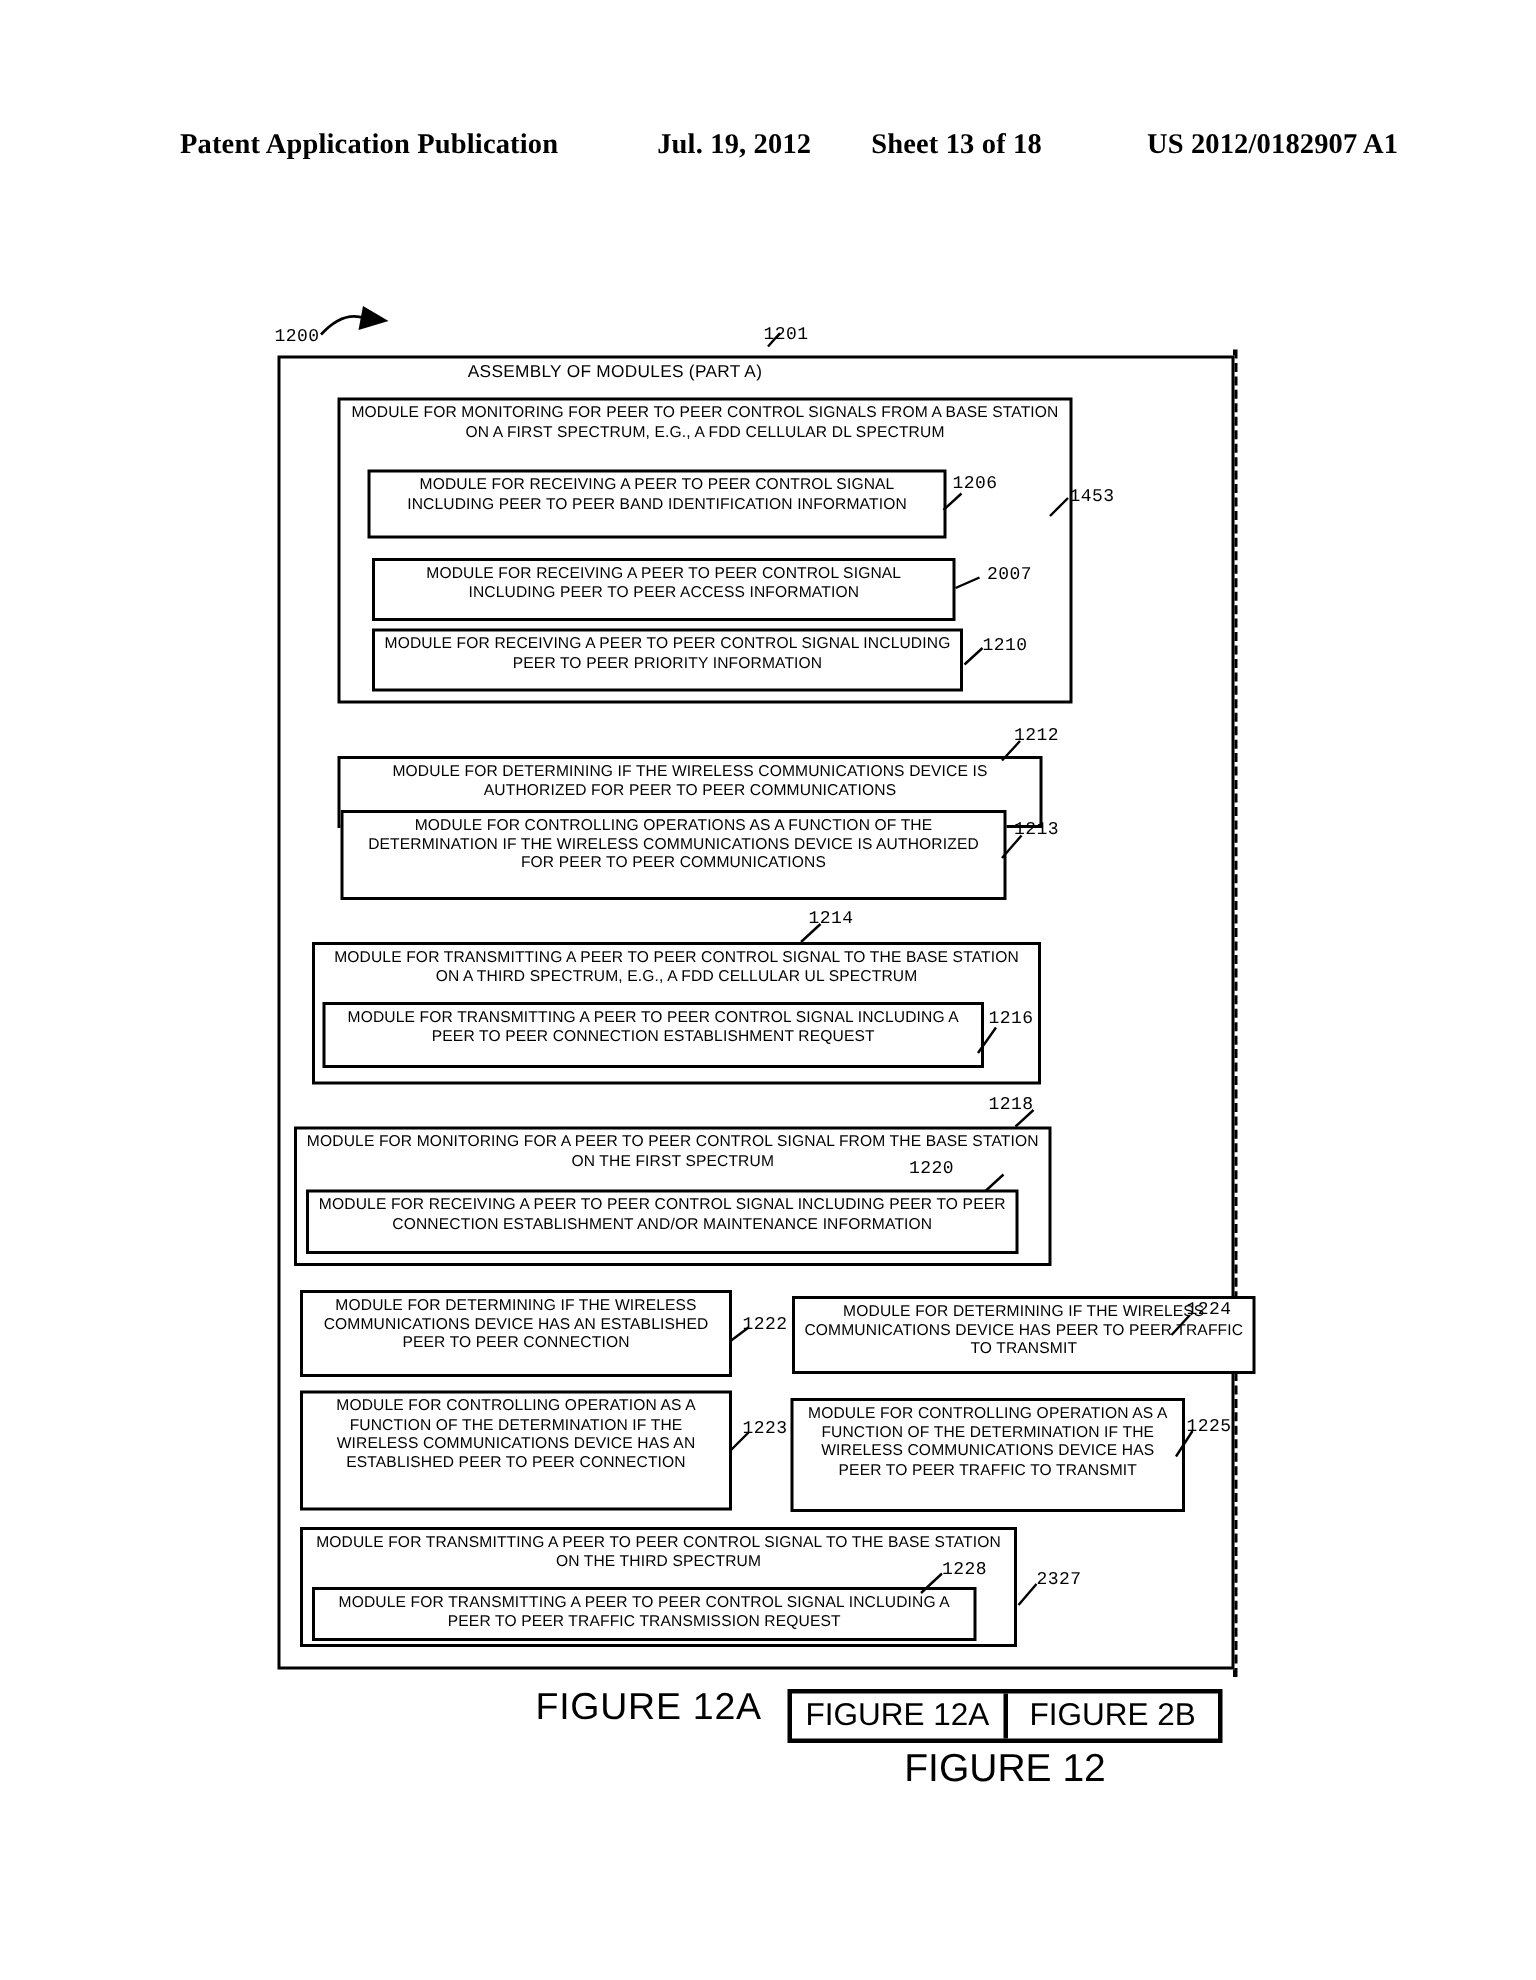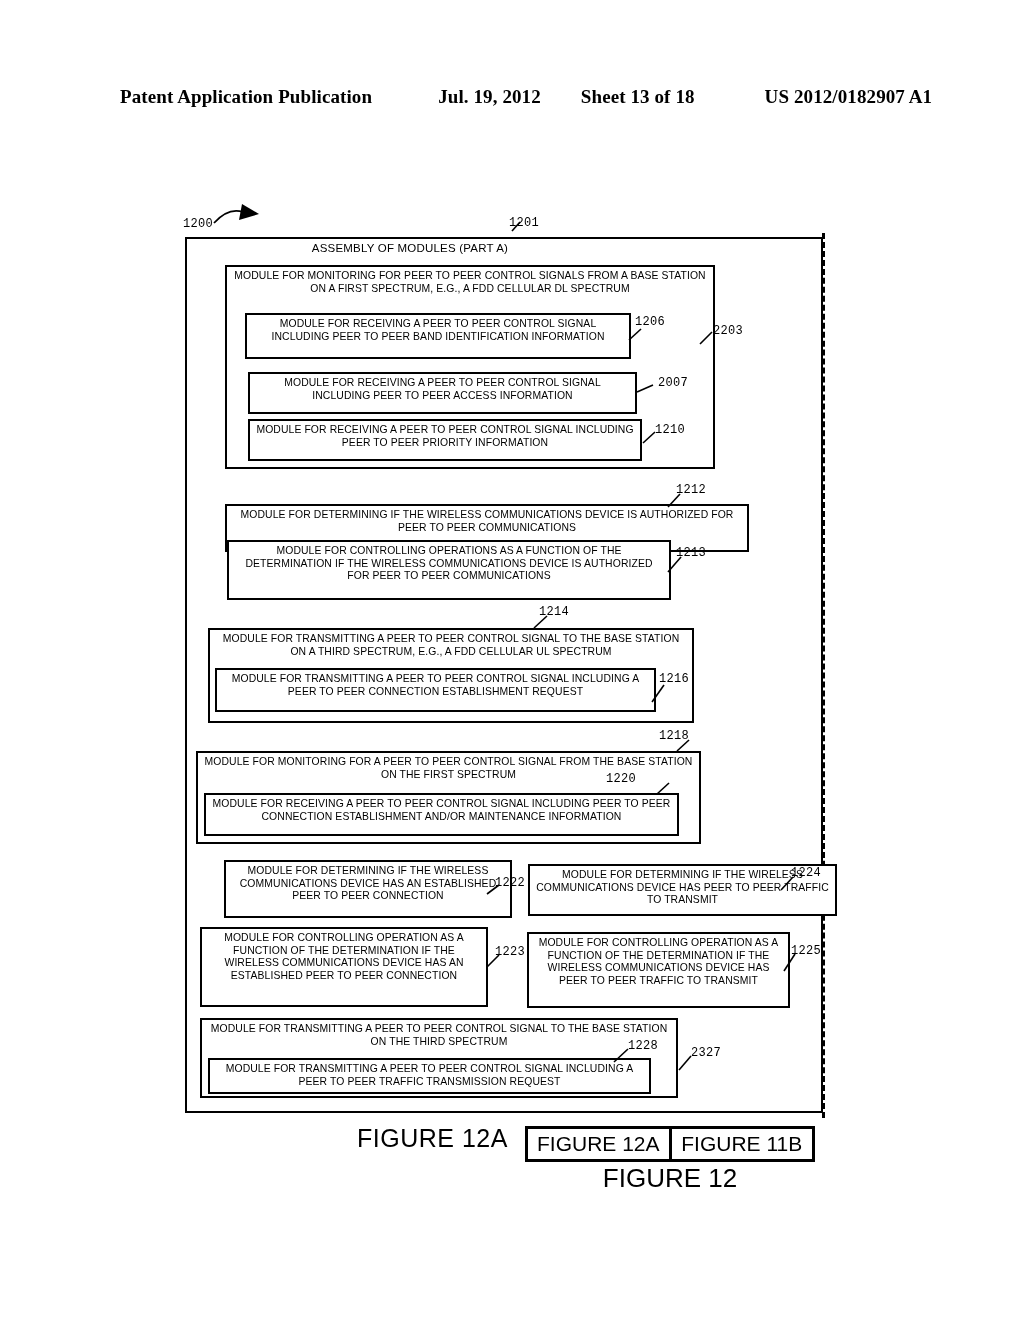--- a/index.html
+++ b/index.html
@@ -175,21 +175,21 @@
   </div>
 
   <div class="mod inner" style="left:248px; top:372px; width:389px; height:42px;">
     <span class="mtext">MODULE FOR RECEIVING A PEER TO PEER CONTROL SIGNAL INCLUDING PEER TO PEER ACCESS INFORMATION</span>
   </div>
 
   <div class="mod inner" style="left:248px; top:419px; width:394px; height:42px;">
     <span class="mtext">MODULE FOR RECEIVING A PEER TO PEER CONTROL SIGNAL INCLUDING PEER TO PEER PRIORITY INFORMATION</span>
   </div>
 
-  <div class="mod" style="left:225px; top:504px; width:524px; height:48px;">
+  <div class="mod" style="left:225px; top:504px; width:470px; height:48px;">
     <span class="mtext">MODULE FOR DETERMINING IF THE WIRELESS COMMUNICATIONS DEVICE IS AUTHORIZED FOR PEER TO PEER COMMUNICATIONS</span>
   </div>
 
   <div class="mod" style="left:227px; top:540px; width:444px; height:60px;">
     <span class="mtext">MODULE FOR CONTROLLING OPERATIONS AS A FUNCTION OF THE DETERMINATION IF THE WIRELESS COMMUNICATIONS DEVICE IS AUTHORIZED FOR PEER TO PEER COMMUNICATIONS</span>
   </div>
 
   <div class="mod" style="left:208px; top:628px; width:486px; height:95px;">
     <span class="mtext">MODULE FOR TRANSMITTING A PEER TO PEER CONTROL SIGNAL TO THE BASE STATION ON A THIRD SPECTRUM, E.G., A FDD CELLULAR UL SPECTRUM</span>
   </div>
@@ -197,21 +197,21 @@
     <span class="mtext">MODULE FOR TRANSMITTING A PEER TO PEER CONTROL SIGNAL INCLUDING A PEER TO PEER CONNECTION ESTABLISHMENT REQUEST</span>
   </div>
 
   <div class="mod" style="left:196px; top:751px; width:505px; height:93px;">
     <span class="mtext">MODULE FOR MONITORING FOR A PEER TO PEER CONTROL SIGNAL FROM THE BASE STATION ON THE FIRST SPECTRUM</span>
   </div>
   <div class="mod inner" style="left:204px; top:793px; width:475px; height:43px;">
     <span class="mtext">MODULE FOR RECEIVING A PEER TO PEER CONTROL SIGNAL INCLUDING PEER TO PEER CONNECTION ESTABLISHMENT AND/OR MAINTENANCE INFORMATION</span>
   </div>
 
-  <div class="mod" style="left:200px; top:860px; width:288px; height:58px;margin-left:24px;">
+  <div class="mod" style="left:200px; top:860px; width:288px; height:58px;">
     <span class="mtext">MODULE FOR DETERMINING IF THE WIRELESS COMMUNICATIONS DEVICE HAS AN ESTABLISHED PEER TO PEER CONNECTION</span>
   </div>
 
   <div class="mod" style="left:528px; top:864px; width:309px; height:52px;">
     <span class="mtext">MODULE FOR DETERMINING IF THE WIRELESS COMMUNICATIONS DEVICE HAS PEER TO PEER TRAFFIC TO TRANSMIT</span>
   </div>
 
   <div class="mod" style="left:200px; top:927px; width:288px; height:80px;">
     <span class="mtext">MODULE FOR CONTROLLING OPERATION AS A FUNCTION OF THE DETERMINATION IF THE WIRELESS COMMUNICATIONS DEVICE HAS AN ESTABLISHED PEER TO PEER CONNECTION</span>
   </div>
@@ -222,21 +222,21 @@
 
   <div class="mod" style="left:200px; top:1018px; width:478px; height:80px;">
     <span class="mtext">MODULE FOR TRANSMITTING A PEER TO PEER CONTROL SIGNAL TO THE BASE STATION ON THE THIRD SPECTRUM</span>
   </div>
   <div class="mod inner" style="left:208px; top:1058px; width:443px; height:36px;">
     <span class="mtext">MODULE FOR TRANSMITTING A PEER TO PEER CONTROL SIGNAL INCLUDING A PEER TO PEER TRAFFIC TRANSMISSION REQUEST</span>
   </div>
 
   <div class="ref" style="left:183px; top:217px;">1200</div>
   <div class="ref" style="left:509px; top:216px;">1201</div>
-  <div class="ref" style="left:713px; top:324px;">2203</div>
+  <div class="ref" style="left:713px; top:324px;">1453</div>
   <div class="ref" style="left:635px; top:315px;">1206</div>
   <div class="ref" style="left:658px; top:376px;">2007</div>
   <div class="ref" style="left:655px; top:423px;">1210</div>
   <div class="ref" style="left:676px; top:483px;">1212</div>
   <div class="ref" style="left:676px; top:546px;">1213</div>
   <div class="ref" style="left:539px; top:605px;">1214</div>
   <div class="ref" style="left:659px; top:672px;">1216</div>
   <div class="ref" style="left:659px; top:729px;">1218</div>
   <div class="ref" style="left:606px; top:772px;">1220</div>
   <div class="ref" style="left:495px; top:876px;">1222</div>
@@ -287,16 +287,16 @@
     </g>
 
     <path d="M242,204 L259,214 L239,220 Z" fill="#000"></path>
   </svg>
 </div>
 
 <div class="fig-caption" style="left:357px; top:1124px;">FIGURE 12A</div>
 
 <div class="key-box">
   <div class="key-cell first">FIGURE 12A</div>
-  <div class="key-cell">FIGURE 11B</div>
+  <div class="key-cell">FIGURE 2B</div>
 </div>
 
 <div class="fig12-label">FIGURE 12</div>
 
 </body></html>

